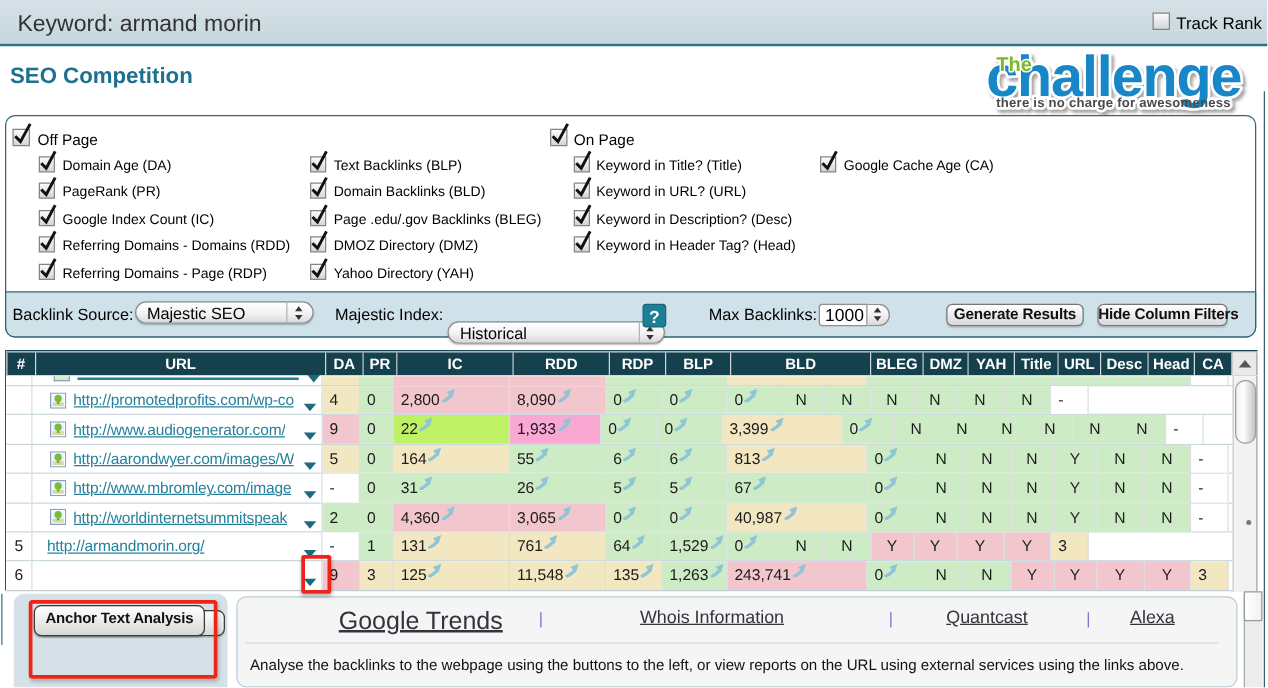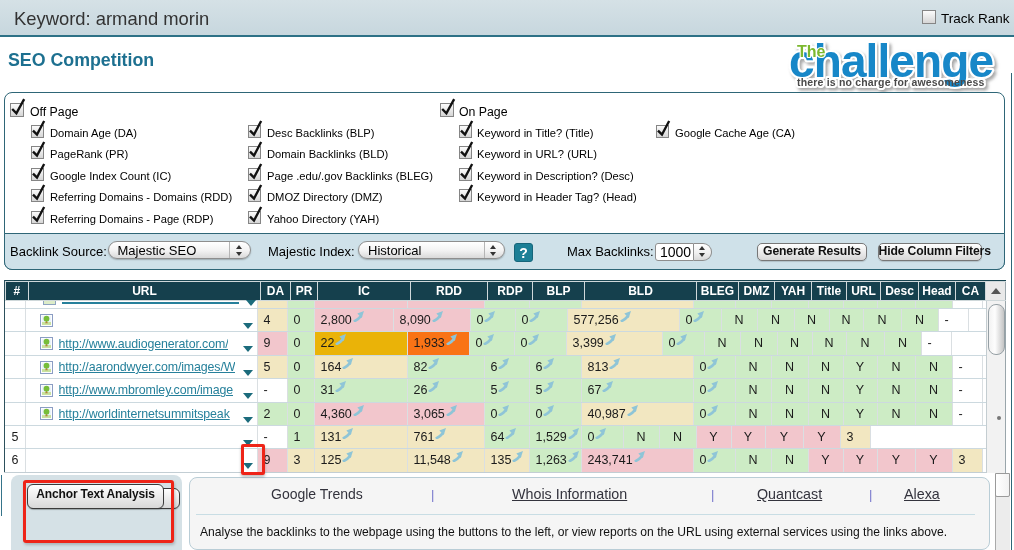--- a/index.html
+++ b/index.html
@@ -104,21 +104,21 @@
       <path d="M4.8 12.4 L8.0 15.6 L14.6 3.1" fill="none" stroke="#111" stroke-width="2.35" stroke-linecap="square"></path>
     </svg>
   </div>
 <div class="lb" style="left:50px;top:213px;font-size:11.2px">Referring Domains - Page (RDP)</div>
 <div class="cbw" style="left:248px;top:125px;width:13px;height:13px">
     <svg width="19" height="21" viewBox="0 0 19 21" style="position:absolute;left:-2px;top:-6px;overflow:visible">
       <rect x="2.5" y="6.5" width="12" height="12" fill="url(#cbg)" stroke="#858585"></rect>
       <path d="M4.8 12.4 L8.0 15.6 L14.6 3.1" fill="none" stroke="#111" stroke-width="2.35" stroke-linecap="square"></path>
     </svg>
   </div>
-<div class="lb" style="left:267px;top:127px;font-size:11.2px">Desc Backlinks (BLP)</div>
+<div class="lb" style="left:267px;top:127px;font-size:11.2px">Text Backlinks (BLP)</div>
 <div class="cbw" style="left:248px;top:146px;width:13px;height:13px">
     <svg width="19" height="21" viewBox="0 0 19 21" style="position:absolute;left:-2px;top:-6px;overflow:visible">
       <rect x="2.5" y="6.5" width="12" height="12" fill="url(#cbg)" stroke="#858585"></rect>
       <path d="M4.8 12.4 L8.0 15.6 L14.6 3.1" fill="none" stroke="#111" stroke-width="2.35" stroke-linecap="square"></path>
     </svg>
   </div>
 <div class="lb" style="left:267px;top:148px;font-size:11.2px">Domain Backlinks (BLD)</div>
 <div class="cbw" style="left:248px;top:168px;width:13px;height:13px">
     <svg width="19" height="21" viewBox="0 0 19 21" style="position:absolute;left:-2px;top:-6px;overflow:visible">
       <rect x="2.5" y="6.5" width="12" height="12" fill="url(#cbg)" stroke="#858585"></rect>
@@ -183,21 +183,21 @@
   </div>
 <div class="lb" style="left:675px;top:127px;font-size:11.2px">Google Cache Age (CA)</div>
 <div class="lb" style="left:10px;top:244px;font-size:13px">Backlink Source:</div>
 <div class="sel" style="left:107.5px;top:241px;width:143px">
     <span>Majestic SEO</span>
     <div class="abs" style="right:19.5px;top:0;width:1px;height:16px;background:#b5b5b5"></div>
     <div class="ar" style="right:8px;top:3px;border-left:3.5px solid transparent;border-right:3.5px solid transparent;border-bottom:4.5px solid #333"></div>
     <div class="ar" style="right:8px;top:10px;border-left:3.5px solid transparent;border-right:3.5px solid transparent;border-top:4.5px solid #333"></div>
   </div>
 <div class="lb" style="left:268px;top:244px;font-size:13px">Majestic Index:</div>
-<div class="sel" style="left:358px;top:241px;width:147px">
+<div class="sel" style="left:358px;top:257px;width:174px">
     <span>Historical</span>
     <div class="abs" style="right:19.5px;top:0;width:1px;height:16px;background:#b5b5b5"></div>
     <div class="ar" style="right:8px;top:3px;border-left:3.5px solid transparent;border-right:3.5px solid transparent;border-bottom:4.5px solid #333"></div>
     <div class="ar" style="right:8px;top:10px;border-left:3.5px solid transparent;border-right:3.5px solid transparent;border-top:4.5px solid #333"></div>
   </div>
 <div class="abs" style="left:514px;top:242.5px;width:19px;height:19px;background:#1c7f96;border-radius:3px;color:#fff;font-weight:bold;font-size:14px;text-align:center;line-height:19px;border:1px solid #16657a">?</div>
 <div class="lb" style="left:567px;top:244px;font-size:13px">Max Backlinks:</div>
 <div class="abs" style="left:655px;top:242.5px;width:39px;height:18px;background:#fff;border:1px solid #8e8e8e;border-radius:3px 0 0 3px;font-size:14px;line-height:16px;padding-left:4px">1000</div>
 <div class="abs" style="left:694px;top:242.5px;width:18px;height:18px;border:1px solid #8e8e8e;border-left:none;border-radius:0 9px 9px 0;background:linear-gradient(#fff,#f0f0f0 55%,#d9d9d9)">
     <div class="ar" style="left:5px;top:2.5px;border-left:3.5px solid transparent;border-right:3.5px solid transparent;border-bottom:4.5px solid #333"></div>
@@ -253,41 +253,38 @@
 <div class="r">
 <div class="c ctr" style="width:21px"></div>
 <div class="c urlc" style="width:232px;padding-left:14px">
         <svg class="ic" width="13" height="13" viewBox="0 0 13 13">
           <rect x="0.5" y="0.5" width="12" height="12" fill="#fcfdfe" stroke="#8b9dc3"></rect>
           <rect x="2" y="2" width="9" height="9" fill="#eaf3fa"></rect>
           <rect x="2" y="8" width="9" height="3" fill="#c8e29e"></rect>
           <path d="M5.1 9.2 L6.5 6.3 L7.9 9.2 Z" fill="#b5813f"></path>
           <circle cx="6.5" cy="4.7" r="2.9" fill="#76bd3a"></circle>
         </svg>
+        <span class="lnk" style="max-width:176px">http://promotedprofits.com/wp-co</span>
         <div class="dd"></div>
       </div>
 <div class="c num" style="width:30px;background:#f2e7c1">4</div>
 <div class="c num" style="width:27px;background:#cdecc5">0</div>
-<div class="c num" style="width:79px;background:#f2c6cc"><span class="nv">2,800</span><svg class="up" width="11" height="11" viewBox="0 0 11 11">
+<div class="c num" style="width:93px;background:#f2c6cc"><span class="nv">2,800</span><svg class="up" width="11" height="11" viewBox="0 0 11 11">
           <path d="M0.8 10.6 C4.3 8.8 6.5 7.0 8.4 4.6" stroke="#8fc5d7" stroke-width="2.6" fill="none"></path>
           <path d="M11 0 L4.3 2.6 L8.7 7.1 Z" fill="#8fc5d7"></path>
         </svg></div>
 <div class="c num" style="width:77px;background:#f2c6cc"><span class="nv">8,090</span><svg class="up" width="11" height="11" viewBox="0 0 11 11">
           <path d="M0.8 10.6 C4.3 8.8 6.5 7.0 8.4 4.6" stroke="#8fc5d7" stroke-width="2.6" fill="none"></path>
           <path d="M11 0 L4.3 2.6 L8.7 7.1 Z" fill="#8fc5d7"></path>
         </svg></div>
 <div class="c num" style="width:45px;background:#cdecc5"><span class="nv">0</span><svg class="up" width="11" height="11" viewBox="0 0 11 11">
           <path d="M0.8 10.6 C4.3 8.8 6.5 7.0 8.4 4.6" stroke="#8fc5d7" stroke-width="2.6" fill="none"></path>
           <path d="M11 0 L4.3 2.6 L8.7 7.1 Z" fill="#8fc5d7"></path>
         </svg></div>
 <div class="c num" style="width:52px;background:#cdecc5"><span class="nv">0</span><svg class="up" width="11" height="11" viewBox="0 0 11 11">
-          <path d="M0.8 10.6 C4.3 8.8 6.5 7.0 8.4 4.6" stroke="#8fc5d7" stroke-width="2.6" fill="none"></path>
-          <path d="M11 0 L4.3 2.6 L8.7 7.1 Z" fill="#8fc5d7"></path>
-        </svg></div>
-<div class="c num" style="width:112px;background:#f2e7c1"><span class="nv">577,256</span><svg class="up" width="11" height="11" viewBox="0 0 11 11">
           <path d="M0.8 10.6 C4.3 8.8 6.5 7.0 8.4 4.6" stroke="#8fc5d7" stroke-width="2.6" fill="none"></path>
           <path d="M11 0 L4.3 2.6 L8.7 7.1 Z" fill="#8fc5d7"></path>
         </svg></div>
 <div class="c num" style="width:42px;background:#cdecc5"><span class="nv">0</span><svg class="up" width="11" height="11" viewBox="0 0 11 11">
           <path d="M0.8 10.6 C4.3 8.8 6.5 7.0 8.4 4.6" stroke="#8fc5d7" stroke-width="2.6" fill="none"></path>
           <path d="M11 0 L4.3 2.6 L8.7 7.1 Z" fill="#8fc5d7"></path>
         </svg></div>
 <div class="c ctr" style="width:36px;background:#cdecc5">N</div>
 <div class="c ctr" style="width:37px;background:#cdecc5">N</div>
 <div class="c ctr" style="width:35px;background:#cdecc5">N</div>
@@ -304,25 +301,25 @@
           <rect x="2" y="2" width="9" height="9" fill="#eaf3fa"></rect>
           <rect x="2" y="8" width="9" height="3" fill="#c8e29e"></rect>
           <path d="M5.1 9.2 L6.5 6.3 L7.9 9.2 Z" fill="#b5813f"></path>
           <circle cx="6.5" cy="4.7" r="2.9" fill="#76bd3a"></circle>
         </svg>
         <span class="lnk" style="max-width:176px">http://www.audiogenerator.com/</span>
         <div class="dd"></div>
       </div>
 <div class="c num" style="width:30px;background:#f2c6cc">9</div>
 <div class="c num" style="width:27px;background:#cdecc5">0</div>
-<div class="c num" style="width:93px;background:#eab308"><span class="nv">22</span><svg class="up" width="11" height="11" viewBox="0 0 11 11">
-          <path d="M0.8 10.6 C4.3 8.8 6.5 7.0 8.4 4.6" stroke="#8fc5d7" stroke-width="2.6" fill="none"></path>
-          <path d="M11 0 L4.3 2.6 L8.7 7.1 Z" fill="#8fc5d7"></path>
-        </svg></div>
-<div class="c num" style="width:62px;background:#f97316"><span class="nv">1,933</span><svg class="up" width="11" height="11" viewBox="0 0 11 11">
+<div class="c num" style="width:93px;background:#bef264"><span class="nv">22</span><svg class="up" width="11" height="11" viewBox="0 0 11 11">
+          <path d="M0.8 10.6 C4.3 8.8 6.5 7.0 8.4 4.6" stroke="#8fc5d7" stroke-width="2.6" fill="none"></path>
+          <path d="M11 0 L4.3 2.6 L8.7 7.1 Z" fill="#8fc5d7"></path>
+        </svg></div>
+<div class="c num" style="width:73px;background:#f9a8d4"><span class="nv">1,933</span><svg class="up" width="11" height="11" viewBox="0 0 11 11">
           <path d="M0.8 10.6 C4.3 8.8 6.5 7.0 8.4 4.6" stroke="#8fc5d7" stroke-width="2.6" fill="none"></path>
           <path d="M11 0 L4.3 2.6 L8.7 7.1 Z" fill="#8fc5d7"></path>
         </svg></div>
 <div class="c num" style="width:45px;background:#cdecc5"><span class="nv">0</span><svg class="up" width="11" height="11" viewBox="0 0 11 11">
           <path d="M0.8 10.6 C4.3 8.8 6.5 7.0 8.4 4.6" stroke="#8fc5d7" stroke-width="2.6" fill="none"></path>
           <path d="M11 0 L4.3 2.6 L8.7 7.1 Z" fill="#8fc5d7"></path>
         </svg></div>
 <div class="c num" style="width:52px;background:#cdecc5"><span class="nv">0</span><svg class="up" width="11" height="11" viewBox="0 0 11 11">
           <path d="M0.8 10.6 C4.3 8.8 6.5 7.0 8.4 4.6" stroke="#8fc5d7" stroke-width="2.6" fill="none"></path>
           <path d="M11 0 L4.3 2.6 L8.7 7.1 Z" fill="#8fc5d7"></path>
@@ -355,21 +352,21 @@
         </svg>
         <span class="lnk" style="max-width:176px">http://aarondwyer.com/images/W</span>
         <div class="dd"></div>
       </div>
 <div class="c num" style="width:30px;background:#f2e7c1">5</div>
 <div class="c num" style="width:27px;background:#cdecc5">0</div>
 <div class="c num" style="width:93px;background:#f2e7c1"><span class="nv">164</span><svg class="up" width="11" height="11" viewBox="0 0 11 11">
           <path d="M0.8 10.6 C4.3 8.8 6.5 7.0 8.4 4.6" stroke="#8fc5d7" stroke-width="2.6" fill="none"></path>
           <path d="M11 0 L4.3 2.6 L8.7 7.1 Z" fill="#8fc5d7"></path>
         </svg></div>
-<div class="c num" style="width:77px;background:#cdecc5"><span class="nv">82</span><svg class="up" width="11" height="11" viewBox="0 0 11 11">
+<div class="c num" style="width:77px;background:#cdecc5"><span class="nv">55</span><svg class="up" width="11" height="11" viewBox="0 0 11 11">
           <path d="M0.8 10.6 C4.3 8.8 6.5 7.0 8.4 4.6" stroke="#8fc5d7" stroke-width="2.6" fill="none"></path>
           <path d="M11 0 L4.3 2.6 L8.7 7.1 Z" fill="#8fc5d7"></path>
         </svg></div>
 <div class="c num" style="width:45px;background:#cdecc5"><span class="nv">6</span><svg class="up" width="11" height="11" viewBox="0 0 11 11">
           <path d="M0.8 10.6 C4.3 8.8 6.5 7.0 8.4 4.6" stroke="#8fc5d7" stroke-width="2.6" fill="none"></path>
           <path d="M11 0 L4.3 2.6 L8.7 7.1 Z" fill="#8fc5d7"></path>
         </svg></div>
 <div class="c num" style="width:52px;background:#cdecc5"><span class="nv">6</span><svg class="up" width="11" height="11" viewBox="0 0 11 11">
           <path d="M0.8 10.6 C4.3 8.8 6.5 7.0 8.4 4.6" stroke="#8fc5d7" stroke-width="2.6" fill="none"></path>
           <path d="M11 0 L4.3 2.6 L8.7 7.1 Z" fill="#8fc5d7"></path>
@@ -480,20 +477,21 @@
 <div class="c ctr" style="width:37px;background:#cdecc5">N</div>
 <div class="c ctr" style="width:35px;background:#cdecc5">N</div>
 <div class="c ctr" style="width:34px;background:#cdecc5">Y</div>
 <div class="c ctr" style="width:38px;background:#cdecc5">N</div>
 <div class="c ctr" style="width:37px;background:#cdecc5">N</div>
 <div class="c num" style="width:30px;background:#ffffff">-</div>
 </div>
 <div class="r">
 <div class="c ctr" style="width:21px">5</div>
 <div class="c urlc" style="width:232px;padding-left:12px">
+        <span class="lnk" style="max-width:199px">http://armandmorin.org/</span>
         <div class="dd"></div>
       </div>
 <div class="c num" style="width:30px;background:#ffffff">-</div>
 <div class="c num" style="width:27px;background:#cdecc5">1</div>
 <div class="c num" style="width:93px;background:#f2e7c1"><span class="nv">131</span><svg class="up" width="11" height="11" viewBox="0 0 11 11">
           <path d="M0.8 10.6 C4.3 8.8 6.5 7.0 8.4 4.6" stroke="#8fc5d7" stroke-width="2.6" fill="none"></path>
           <path d="M11 0 L4.3 2.6 L8.7 7.1 Z" fill="#8fc5d7"></path>
         </svg></div>
 <div class="c num" style="width:77px;background:#f2e7c1"><span class="nv">761</span><svg class="up" width="11" height="11" viewBox="0 0 11 11">
           <path d="M0.8 10.6 C4.3 8.8 6.5 7.0 8.4 4.6" stroke="#8fc5d7" stroke-width="2.6" fill="none"></path>
@@ -563,21 +561,21 @@
 
 <div class="abs" style="left:986px;top:301px;width:20px;height:171.5px;background:#f2f2f2;border-left:1px solid #c4cdd1;border-right:1px solid #9aa6ab"></div>
 <div class="abs" style="left:987.5px;top:304px;width:17px;height:51px;background:linear-gradient(90deg,#f2f2f2,#fdfdfd 40%,#c4c4c4);border:1px solid #96a0a5;border-radius:8px"></div>
 <div class="abs" style="left:997px;top:416px;width:4px;height:4px;background:#777;border-radius:2px"></div>
 <div class="abs" style="left:1px;top:475px;width:1px;height:41px;background:#35748a"></div>
 <div class="abs" style="left:11px;top:475px;width:171px;height:75px;background:#d5e1e6;border-radius:8px 8px 0 0"></div>
 <div class="btn" style="left:28px;top:488px;width:152px;height:20.5px;line-height:18px;border:1.3px solid #3a3a3a;border-radius:6px;font-size:12px">PR Analysis</div>
 <div class="btn" style="left:27px;top:484px;width:137px;height:25px;line-height:18px;border:1.3px solid #3a3a3a;border-radius:6px;font-size:12px">Anchor Text Analysis</div>
 <div class="abs" style="left:23px;top:480px;width:151px;height:63px;border:3.5px solid #ee2418;border-radius:3px;box-shadow:1px 2px 3px rgba(0,0,0,.2)"></div>
 <div class="abs" style="left:189px;top:477px;width:801px;height:73px;background:#f5f5f5;border:1px solid #b9cdd6;border-radius:8px"></div>
-<div class="lb" style="left:271px;top:486px;font-size:14px;color:#33333d;">Google Trends</div>
+<div class="lb" style="left:271px;top:486px;font-size:20px;color:#33333d;text-decoration:underline">Google Trends</div>
 <div class="lb" style="left:512px;top:486px;font-size:14.3px;color:#33333d;text-decoration:underline">Whois Information</div>
 <div class="lb" style="left:757px;top:486px;font-size:14.3px;color:#33333d;text-decoration:underline">Quantcast</div>
 <div class="lb" style="left:904px;top:486px;font-size:14.3px;color:#33333d;text-decoration:underline">Alexa</div>
 <div class="lb" style="left:431px;top:487px;font-size:13px;color:#7777cc">|</div>
 <div class="lb" style="left:711px;top:487px;font-size:13px;color:#7777cc">|</div>
 <div class="lb" style="left:869px;top:487px;font-size:13px;color:#7777cc">|</div>
 <div class="abs" style="left:196px;top:513.5px;width:779px;height:1px;background:#c8dde4"></div>
 <div class="lb" style="left:200px;top:524.5px;font-size:12.1px;color:#111">Analyse the backlinks to the webpage using the buttons to the left, or view reports on the URL using external services using the links above.</div>
 <div class="abs" style="left:241px;top:444px;width:24px;height:30.5px;border:3.5px solid #ee2418;border-radius:2px;box-shadow:0 2px 3px rgba(0,0,0,.25)"></div>
 <div class="abs" style="left:995px;top:475px;width:15px;height:75px;background:#ececec;border-left:1px solid #aaa"></div>

